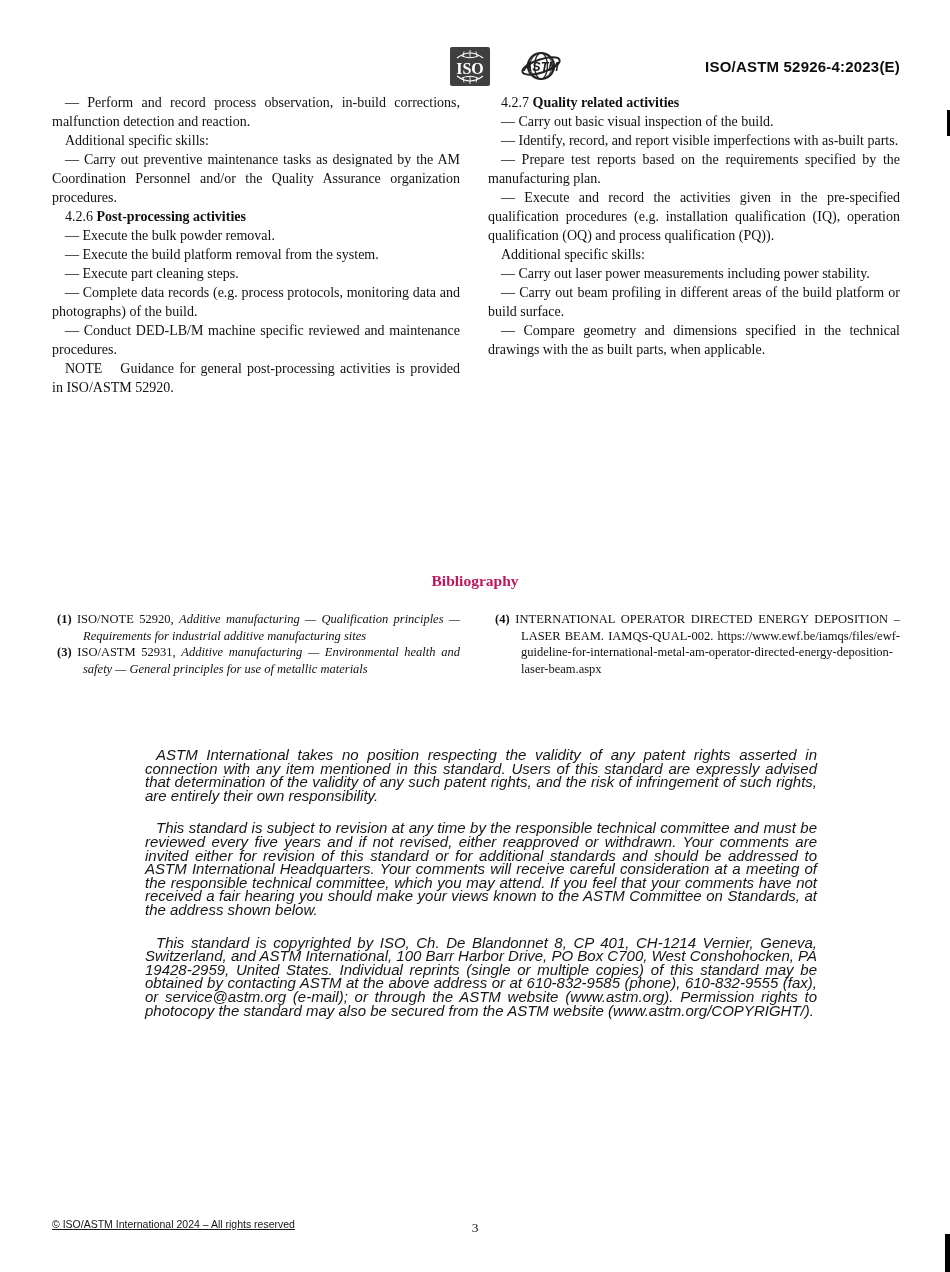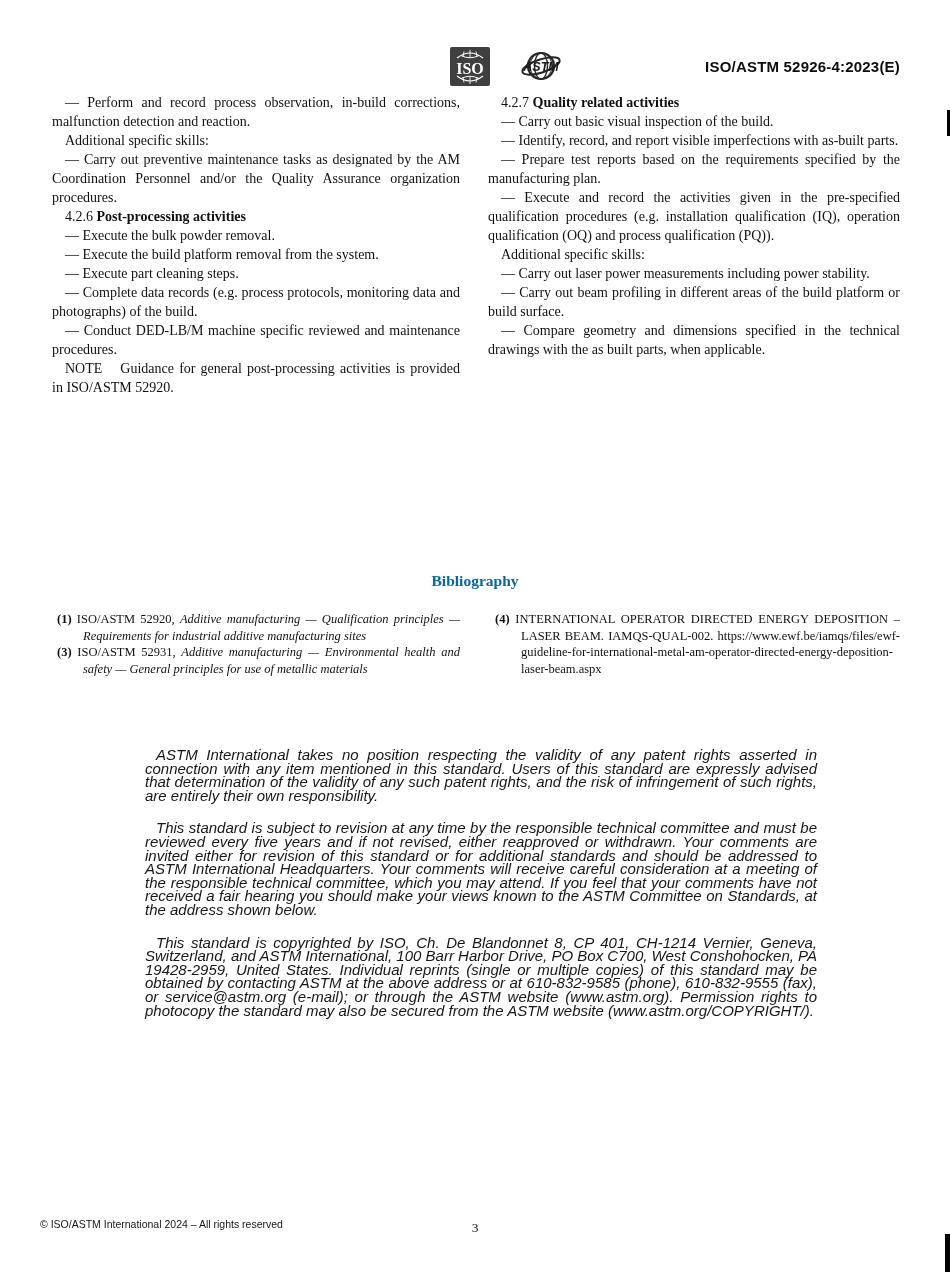--- a/index.html
+++ b/index.html
@@ -56,21 +56,21 @@
   .heading .title { font-weight: bold; }
   .note-label { margin-right: 18px; }
 
   
   .bib-section { position: absolute; top: 572px; left: 0; right: 0; }
   .bib-heading {
     text-align: center;
     font-size: 15.5px;
     font-weight: bold;
     font-family: "Liberation Serif", serif;
-    color: #0369a1;
+    color: #be185d;
   }
   .bib-cols {
     position: absolute;
     top: 39px;
     left: 57px;
     right: 50px;
     display: flex;
     gap: 35px;
   }
   .bib-col { width: 403px; }
@@ -102,25 +102,26 @@
   .disclaimers p {
     text-align: justify;
     text-indent: 11px;
   }
   .disclaimers p + p { margin-top: 19px; }
   .disclaimers p.gap-lg { }
 
   
   .footer-copyright {
     position: absolute;
-    left: 40px;
+    left: 52px;
     top: 1218px;
     font-family: "Liberation Sans", sans-serif;
     font-size: 10.5px;
     color: #161616;
+    text-decoration: underline;
   }
   .page-number {
     position: absolute;
     left: 0;
     right: 0;
     top: 1220px;
     text-align: center;
     font-family: "Liberation Serif", serif;
     font-size: 13.5px;
     color: #111;
@@ -191,21 +192,21 @@
       <p>— Carry out laser power measurements including power stability.</p>
       <p>— Carry out beam profiling in different areas of the build platform or build surface.</p>
       <p>— Compare geometry and dimensions specified in the technical drawings with the as built parts, when applicable.</p>
     </div>
   </div>
 
   <div class="bib-section">
     <div class="bib-heading">Bibliography</div>
     <div class="bib-cols">
       <div class="bib-col left">
-        <p class="bib-entry"><span class="bib-num">(1)</span> <span>ISO/ASTM 52920,</span> <span class="bib-title">Additive manufacturing — Qualification principles — Requirements for industrial additive manufacturing sites</span></p>
+        <p class="bib-entry"><span class="bib-num">(1)</span> <span>ISO/NOTE 52920,</span> <span class="bib-title">Additive manufacturing — Qualification principles — Requirements for industrial additive manufacturing sites</span></p>
         <p class="bib-entry"><span class="bib-num">(3)</span> <span>ISO/ASTM 52931,</span> <span class="bib-title">Additive manufacturing — Environmental health and safety — General principles for use of metallic materials</span></p>
       </div>
       <div class="bib-col right">
         <p class="bib-entry"><span class="bib-num">(4)</span> <span>INTERNATIONAL OPERATOR DIRECTED ENERGY DEPOSITION – LASER BEAM. IAMQS-QUAL-002. https://www.ewf.be/iamqs/files/ewf-guideline-for-international-metal-am-operator-directed-energy-deposition-laser-beam.aspx</span><span class="bib-title"></span></p>
       </div>
     </div>
   </div>
 
   <div class="disclaimers">
     <p>ASTM International takes no position respecting the validity of any patent rights asserted in connection with any item mentioned in this standard. Users of this standard are expressly advised that determination of the validity of any such patent rights, and the risk of infringement of such rights, are entirely their own responsibility.</p>

